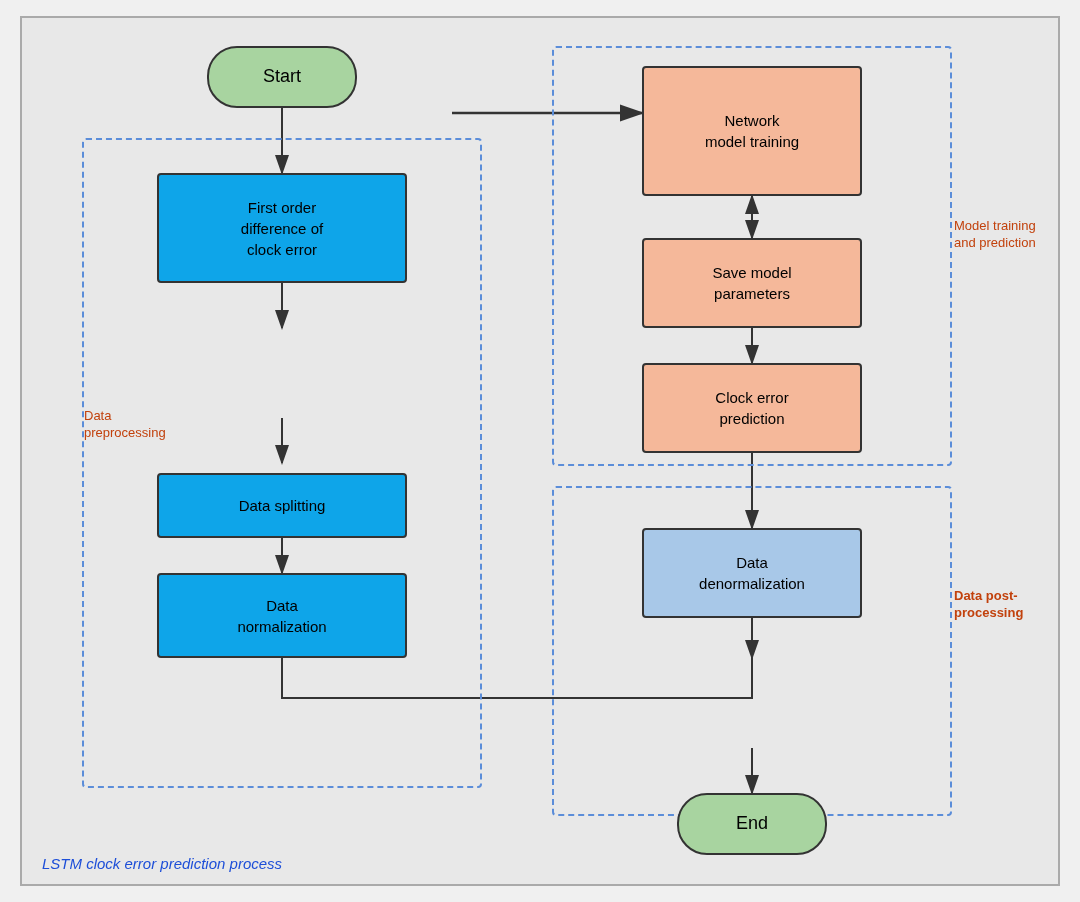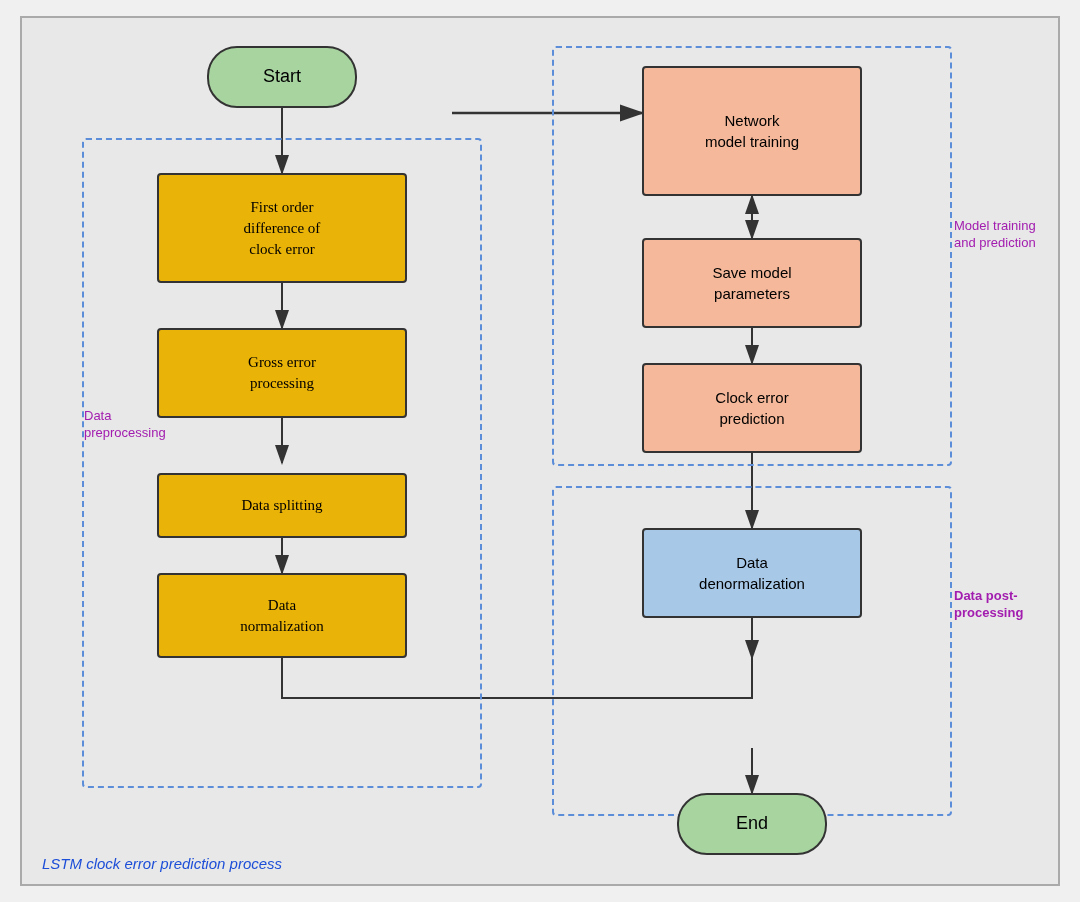--- a/index.html
+++ b/index.html
@@ -31,21 +31,21 @@
 
     
     .dashed-box {
       position: absolute;
       border: 2px dashed #5b8dd9;
       border-radius: 4px;
     }
     .dashed-box-label {
       position: absolute;
       font-size: 13px;
-      color: #a21caf;
+      color: #c2410c;
       line-height: 1.3;
     }
 
     
     .preprocess-box {
       left: 60px;
       top: 120px;
       width: 400px;
       height: 650px;
     }
@@ -89,22 +89,21 @@
       border-radius: 4px;
       display: flex;
       align-items: center;
       justify-content: center;
       text-align: center;
       font-size: 15px;
       line-height: 1.4;
       padding: 8px;
     }
     .box-yellow {
-      background: #eab308;
-      font-family: Liberation Serif, serif;
+      background: #0ea5e9;
     }
     .box-orange {
       background: #f5b89a;
     }
     .box-blue {
       background: #a8c8e8;
     }
     .box-green {
       background: #a8d4a0;
       border-radius: 30px;
@@ -172,24 +171,20 @@
   <div class="flow-box box-green" style="left: 185px; top: 28px; width: 150px; height: 62px; font-size: 18px; font-weight: 500;">
     <span>Start</span>
   </div>
 
   <div class="flow-box box-yellow" style="left: 135px; top: 155px; width: 250px; height: 110px; font-size: 15px;">
     <span style="white-space: pre-line;">First order
 difference of
 clock error</span>
   </div>
 
-  <div class="flow-box box-yellow" style="left: 135px; top: 310px; width: 250px; height: 90px; font-size: 15px;">
-    <span style="white-space: pre-line;">Gross error
-processing</span>
-  </div>
 
   <div class="flow-box box-yellow" style="left: 135px; top: 445px; width: 250px; height: 65px; font-size: 15px; margin-top: 10px;">
     <span>Data splitting</span>
   </div>
 
   <div class="flow-box box-yellow" style="left: 135px; top: 555px; width: 250px; height: 85px; font-size: 15px;">
     <span style="white-space: pre-line;">Data
 normalization</span>
   </div>
 

